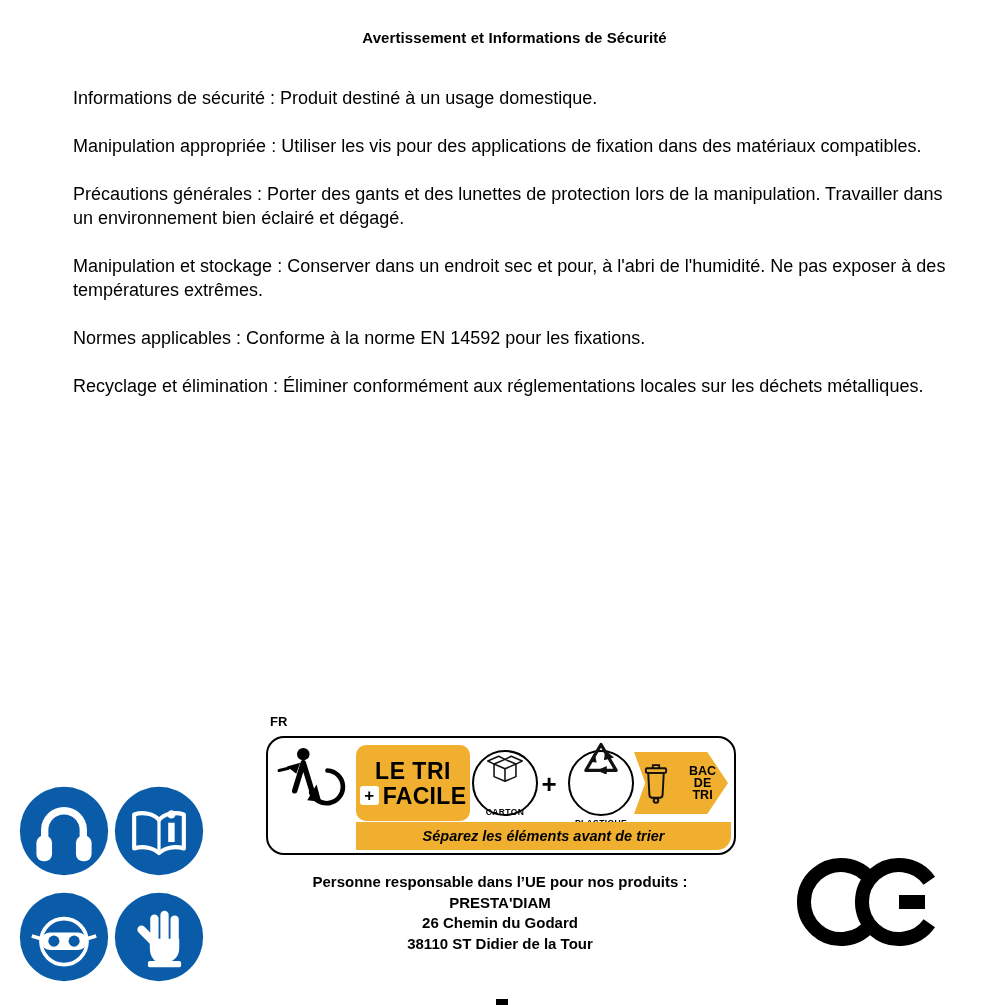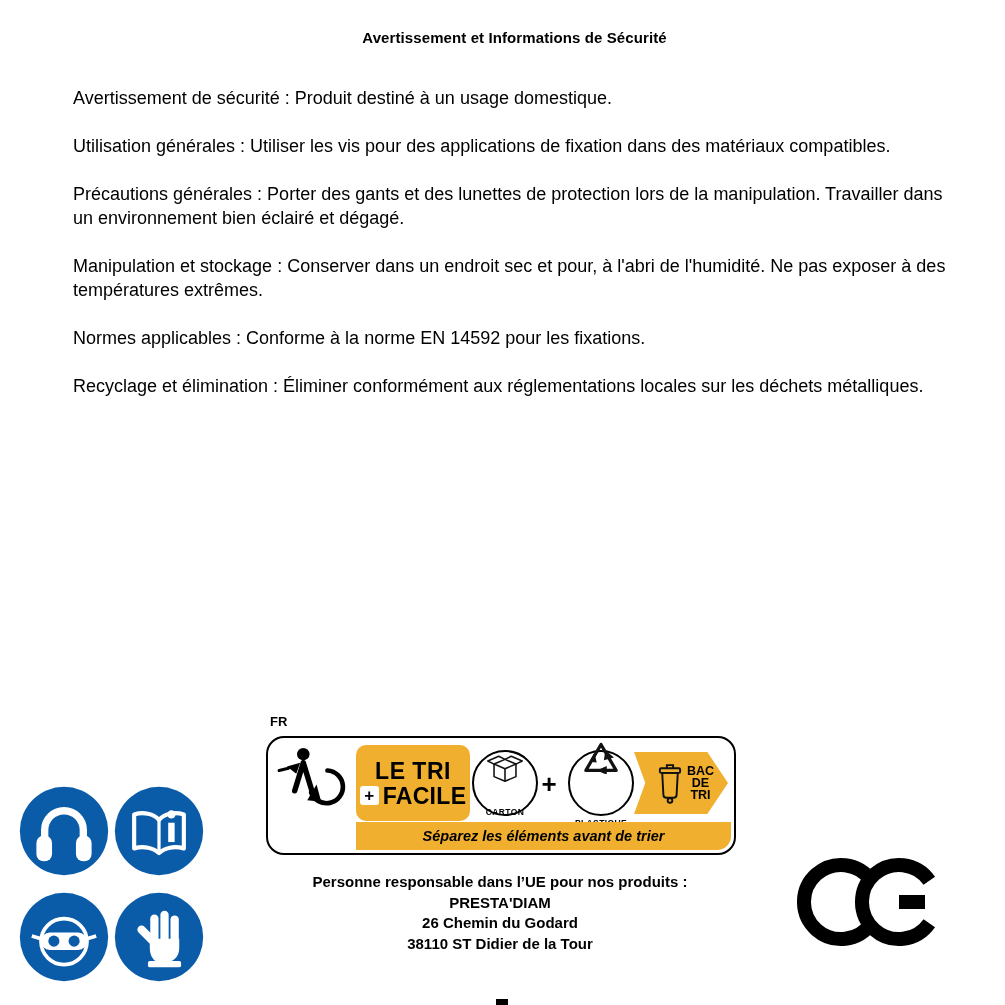--- a/index.html
+++ b/index.html
@@ -55,21 +55,21 @@
   #mat-carton{left:204px;gap:20px;}
   #mat-plastique{left:300px;gap:43px;}
   .plus-sep{
     position:absolute;left:268px;top:31px;width:26px;text-align:center;
     font-size:26px;font-weight:900;
   }
   .bin-arrow{
     position:absolute;left:366px;top:14px;width:94px;height:62px;
     background:var(--tri-yellow);
     clip-path:polygon(0% 0%,78% 0%,100% 50%,78% 100%,0% 100%,12% 50%);
-    display:flex;align-items:center;justify-content:center;gap:3px;
+    display:flex;align-items:center;justify-content:flex-start;gap:19px;
     padding-left:8px;box-sizing:border-box;
   }
   .bin-arrow .binpic{width:28px;height:44px;}
   .bin-arrow .binpic svg{width:100%;height:100%;display:block;}
   .bintext{font-size:12.5px;font-weight:900;line-height:12px;text-align:center;}
   .strip{
     position:absolute;left:88px;right:3px;bottom:3px;height:28px;
     background:var(--tri-yellow);border-radius:0 0 14px 0;
     display:flex;align-items:center;justify-content:center;
     font-size:14.5px;font-weight:bold;font-style:italic;
@@ -86,22 +86,22 @@
   .ce svg{width:100%;height:100%;display:block;}
 
   .crop-mark{position:absolute;left:496px;top:999px;width:12px;height:6px;background:#000;}
 </style>
 </head>
 <body>
 
 <div class="title">Avertissement et Informations de Sécurité</div>
 
 <div class="body-text">
-  <p>Avertissement de sécurité : Produit destiné à un usage domestique.</p>
-  <p>Utilisation générales : Utiliser les vis pour des applications de fixation dans des matériaux compatibles.</p>
+  <p>Informations de sécurité : Produit destiné à un usage domestique.</p>
+  <p>Manipulation appropriée : Utiliser les vis pour des applications de fixation dans des matériaux compatibles.</p>
   <p>Précautions générales : Porter des gants et des lunettes de protection lors de la manipulation. Travailler dans un environnement bien éclairé et dégagé.</p>
   <p>Manipulation et stockage : Conserver dans un endroit sec et pour, à l'abri de l'humidité. Ne pas exposer à des températures extrêmes.</p>
   <p>Normes applicables : Conforme à la norme EN 14592 pour les fixations.</p>
   <p>Recyclage et élimination : Éliminer conformément aux réglementations locales sur les déchets métalliques.</p>
 </div>
 
 <div class="micon" id="micon-ear" aria-label="wear-ear-protection">
   <svg viewBox="0 0 100 100">
     <circle class="bg" cx="50" cy="50" r="48"></circle>
     <path d="M29 68 V49 a21 21 0 0 1 42 0 V68" fill="none" stroke="#fff" stroke-width="8"></path>

